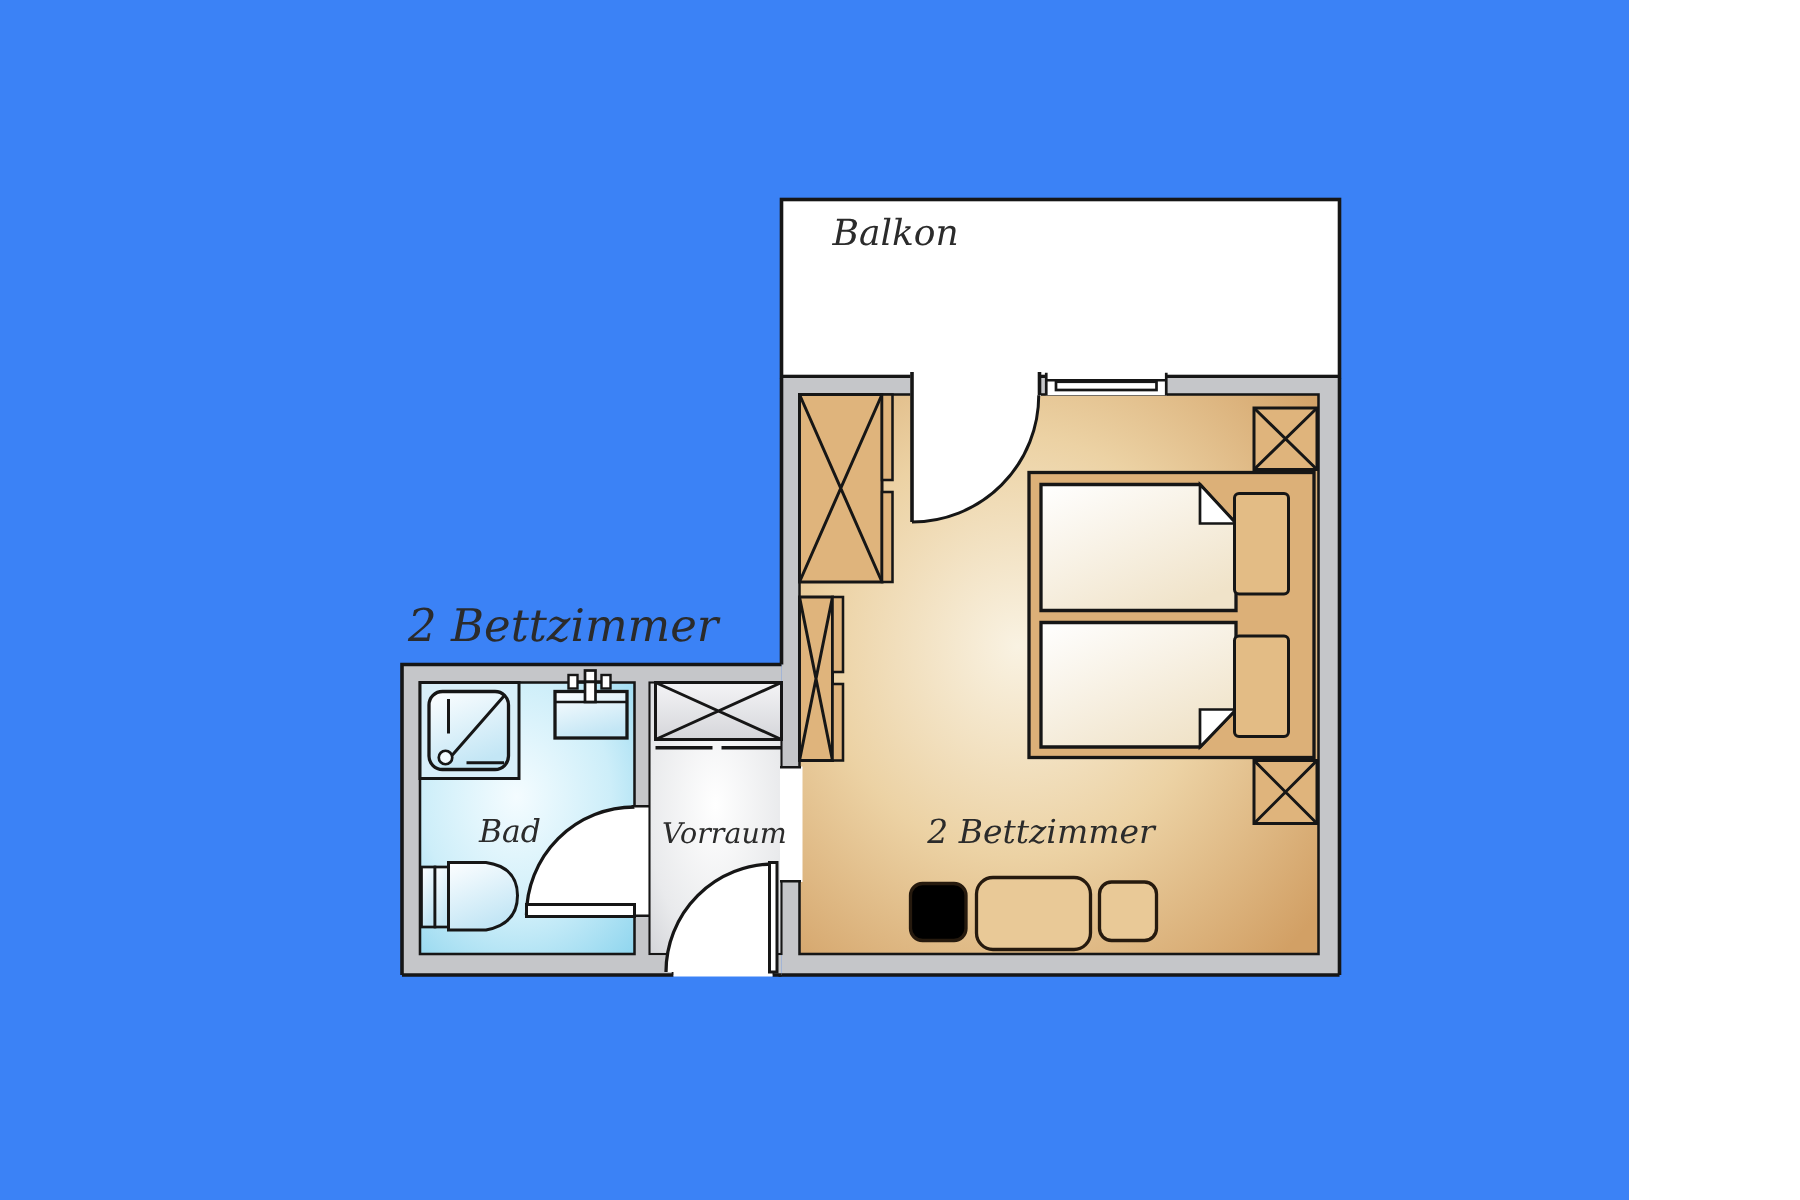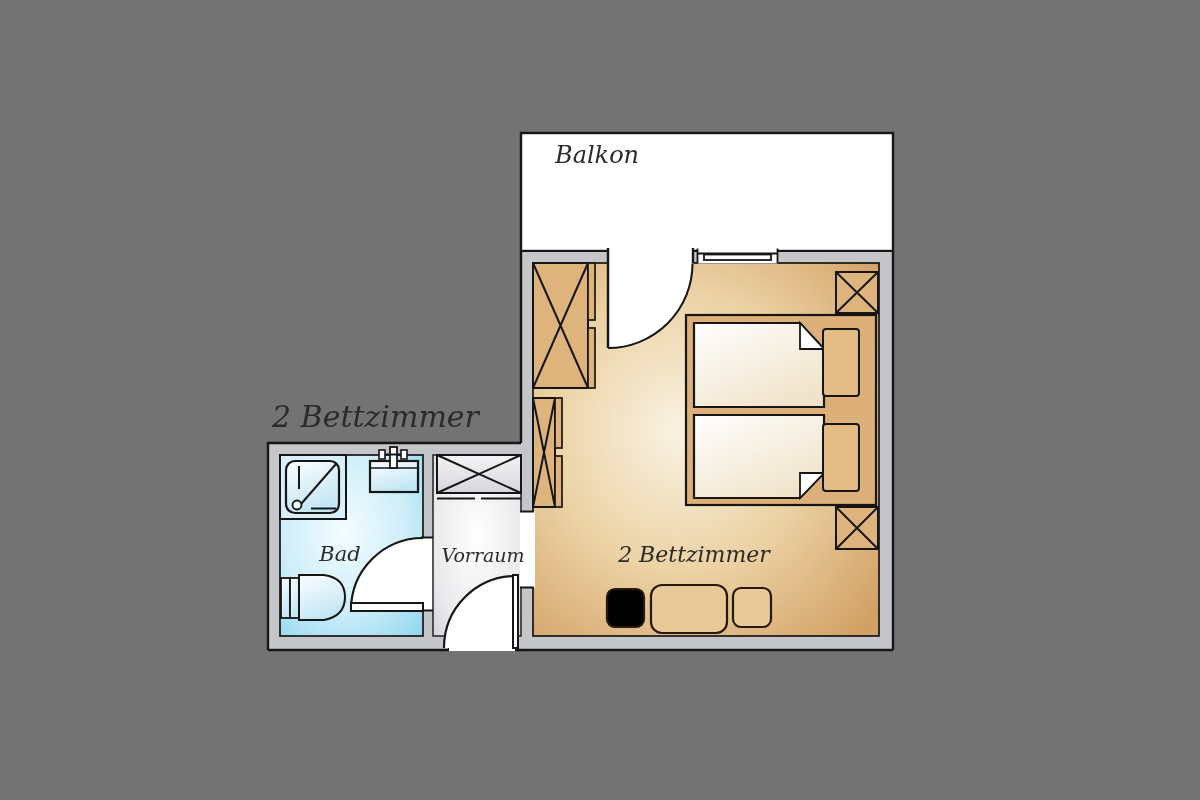--- a/index.html
+++ b/index.html
@@ -1,16 +1,16 @@
 <!DOCTYPE html>
 <html><head>
 <meta charset="utf-8">
 <style>
   html,body{margin:0;padding:0;background:#ffffff;}
-  .canvas{position:relative;width:1200px;height:800px;background:#737373;overflow:hidden;}
+  .canvas{position:relative;width:1086px;height:800px;background:#3b82f6;overflow:hidden;}
   svg{display:block;}
   text.script{font-family:"DejaVu Serif", serif;font-style:italic;fill:#2b2b2b;}
 </style>
 </head>
 <body>
 
 <div class="canvas">
 <svg width="1200" height="800" viewBox="0 0 1200 800" xmlns="http://www.w3.org/2000/svg">
   <defs>
     <radialGradient id="gBed" cx="0.42" cy="0.45" r="0.75">

